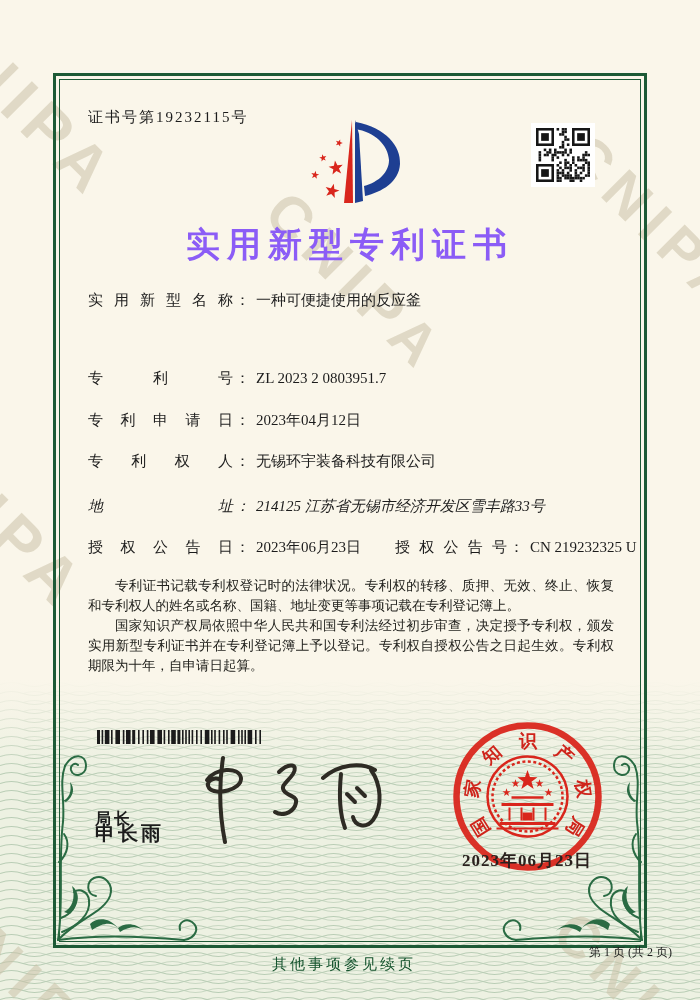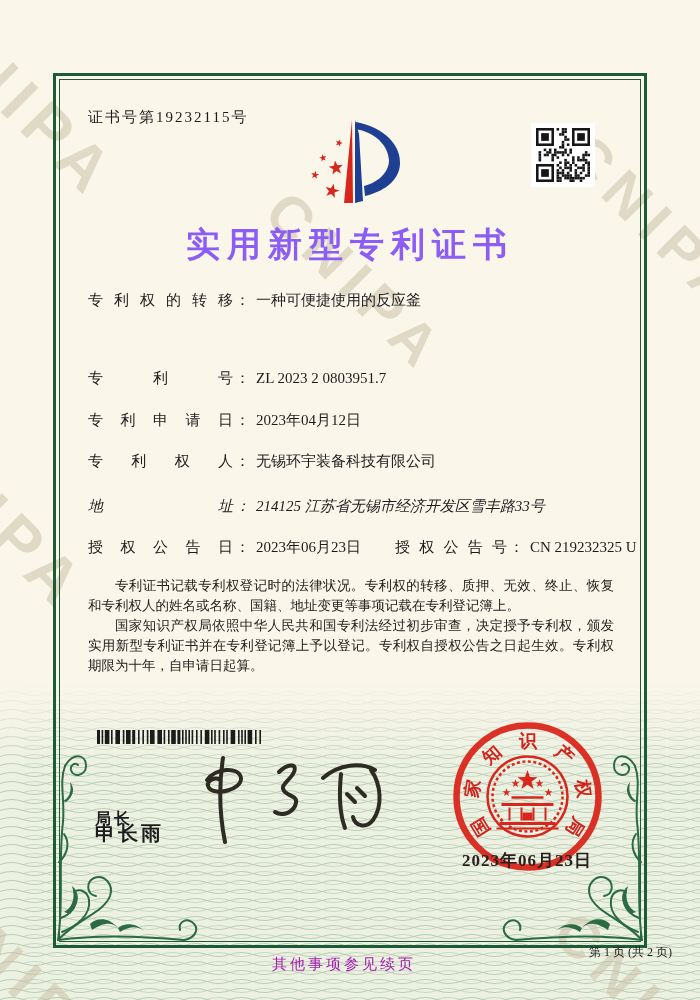--- a/index.html
+++ b/index.html
@@ -52,21 +52,21 @@
   .signature{position:absolute;left:195px;top:746px;z-index:4;}
 
   .seal{position:absolute;left:445px;top:714px;width:165px;height:165px;z-index:5;}
   .seal svg{position:absolute;left:0;top:0;}
   .sealch{position:absolute;left:50%;top:50%;font-size:18px;font-weight:bold;color:#cf241b;
           font-family:"Liberation Serif",serif;}
   .sealdate{position:absolute;left:427px;top:849px;width:200px;text-align:center;
           font-size:17px;font-weight:600;letter-spacing:1px;color:#2a211e;z-index:6;}
 
   .pageinfo{position:absolute;left:0;top:944px;width:672px;text-align:right;font-size:12px;z-index:4;}
-  .footnote{position:absolute;left:272px;top:955px;font-size:15px;letter-spacing:3px;color:#a21caf;z-index:4;}
+  .footnote{position:absolute;left:272px;top:955px;font-size:15px;letter-spacing:3px;color:#14532d;z-index:4;}
 </style>
 </head>
 <body>
 
 <div class="page">
 
   <svg class="waves" width="700" height="320" viewBox="0 0 700 320">
     <defs>
       <pattern id="wv" width="46" height="9" patternUnits="userSpaceOnUse">
         <path d="M0,4.5 Q11.5,0.5 23,4.5 T46,4.5" fill="none" stroke="#b9cdb5" stroke-width="1.1"></path>
@@ -269,21 +269,21 @@
         <rect x="41.142857142857146" y="5.142857142857143" width="7.714285714285715" height="7.714285714285715" fill="#161616"></rect>
         <rect x="0" y="36" width="18" height="18" fill="#161616"></rect>
         <rect x="2.5714285714285716" y="38.57142857142858" width="12.857142857142858" height="12.857142857142858" fill="#ffffff"></rect>
         <rect x="5.142857142857143" y="41.142857142857146" width="7.714285714285715" height="7.714285714285715" fill="#161616"></rect>
       </svg>
   </div>
 
   <div class="title">实用新型专利证书</div>
 
   <div class="row" style="top:291px;">
-    <span class="flabel">专利权的转移</span><span class="colon">：</span><span class="fvalue">一种可便捷使用的反应釜</span>
+    <span class="flabel">实用新型名称</span><span class="colon">：</span><span class="fvalue">一种可便捷使用的反应釜</span>
   </div>
   <div class="row" style="top:369px;">
     <span class="flabel">专利号</span><span class="colon">：</span><span class="fvalue">ZL 2023 2 0803951.7</span>
   </div>
   <div class="row" style="top:411px;font-family:Liberation Serif, serif;">
     <span class="flabel">专利申请日</span><span class="colon">：</span><span class="fvalue">2023年04月12日</span>
   </div>
   <div class="row" style="top:452px;">
     <span class="flabel">专利权人</span><span class="colon">：</span><span class="fvalue">无锡环宇装备科技有限公司</span>
   </div>

